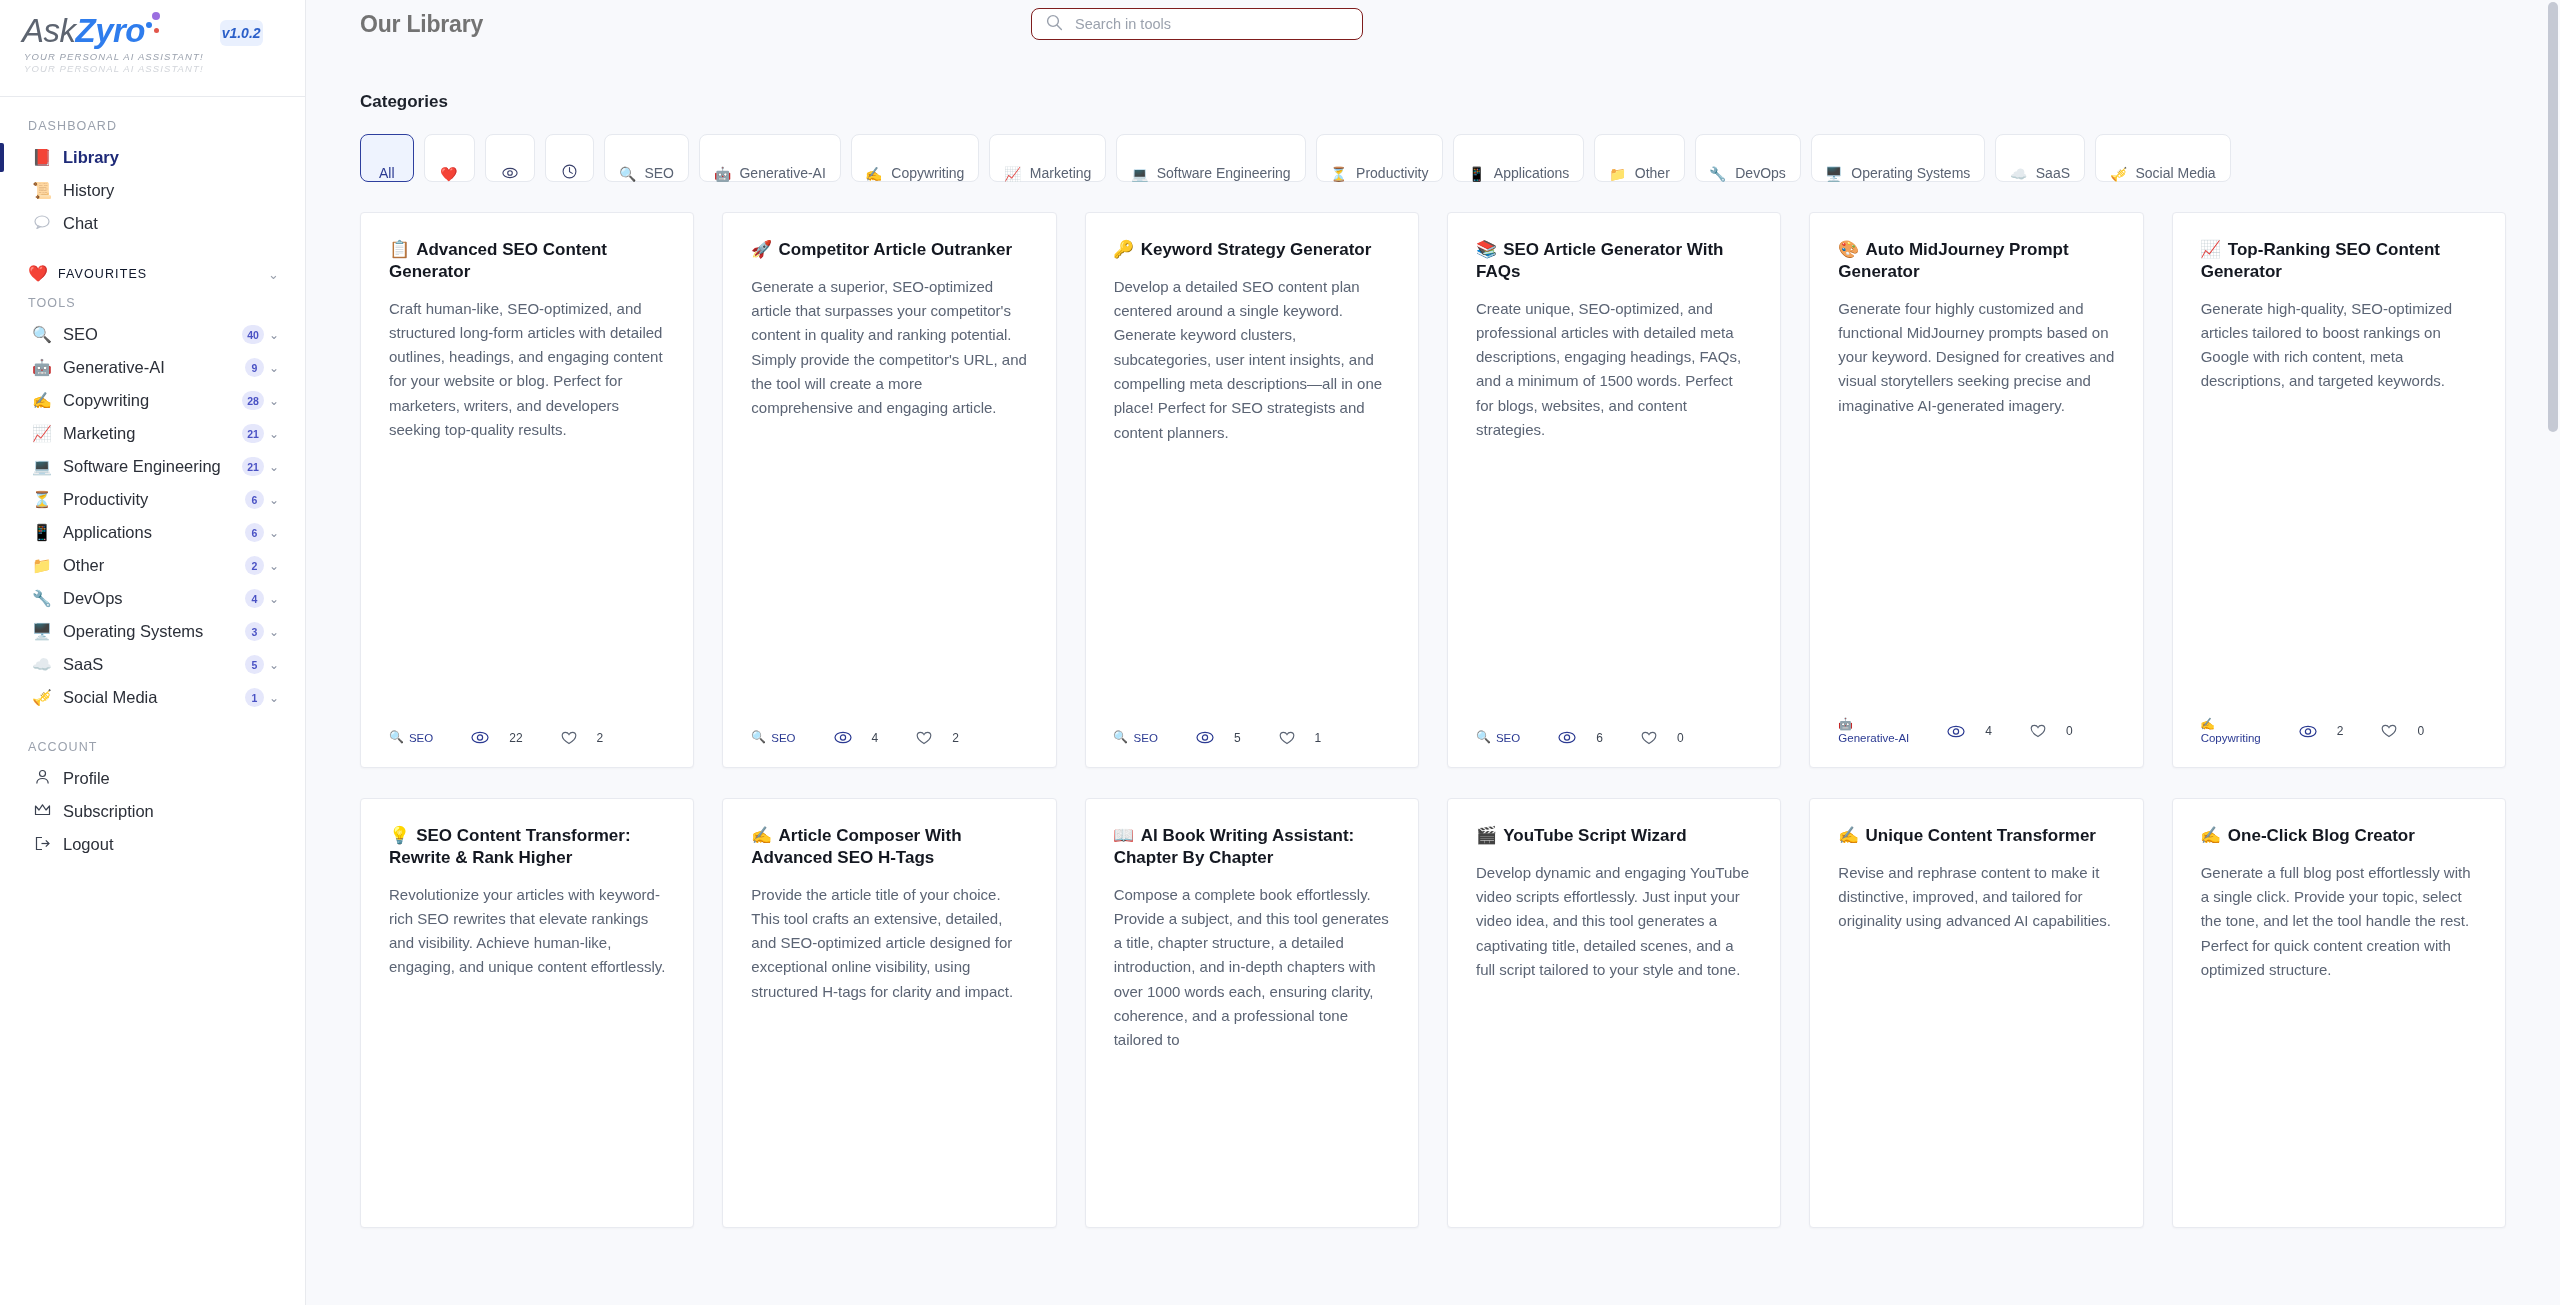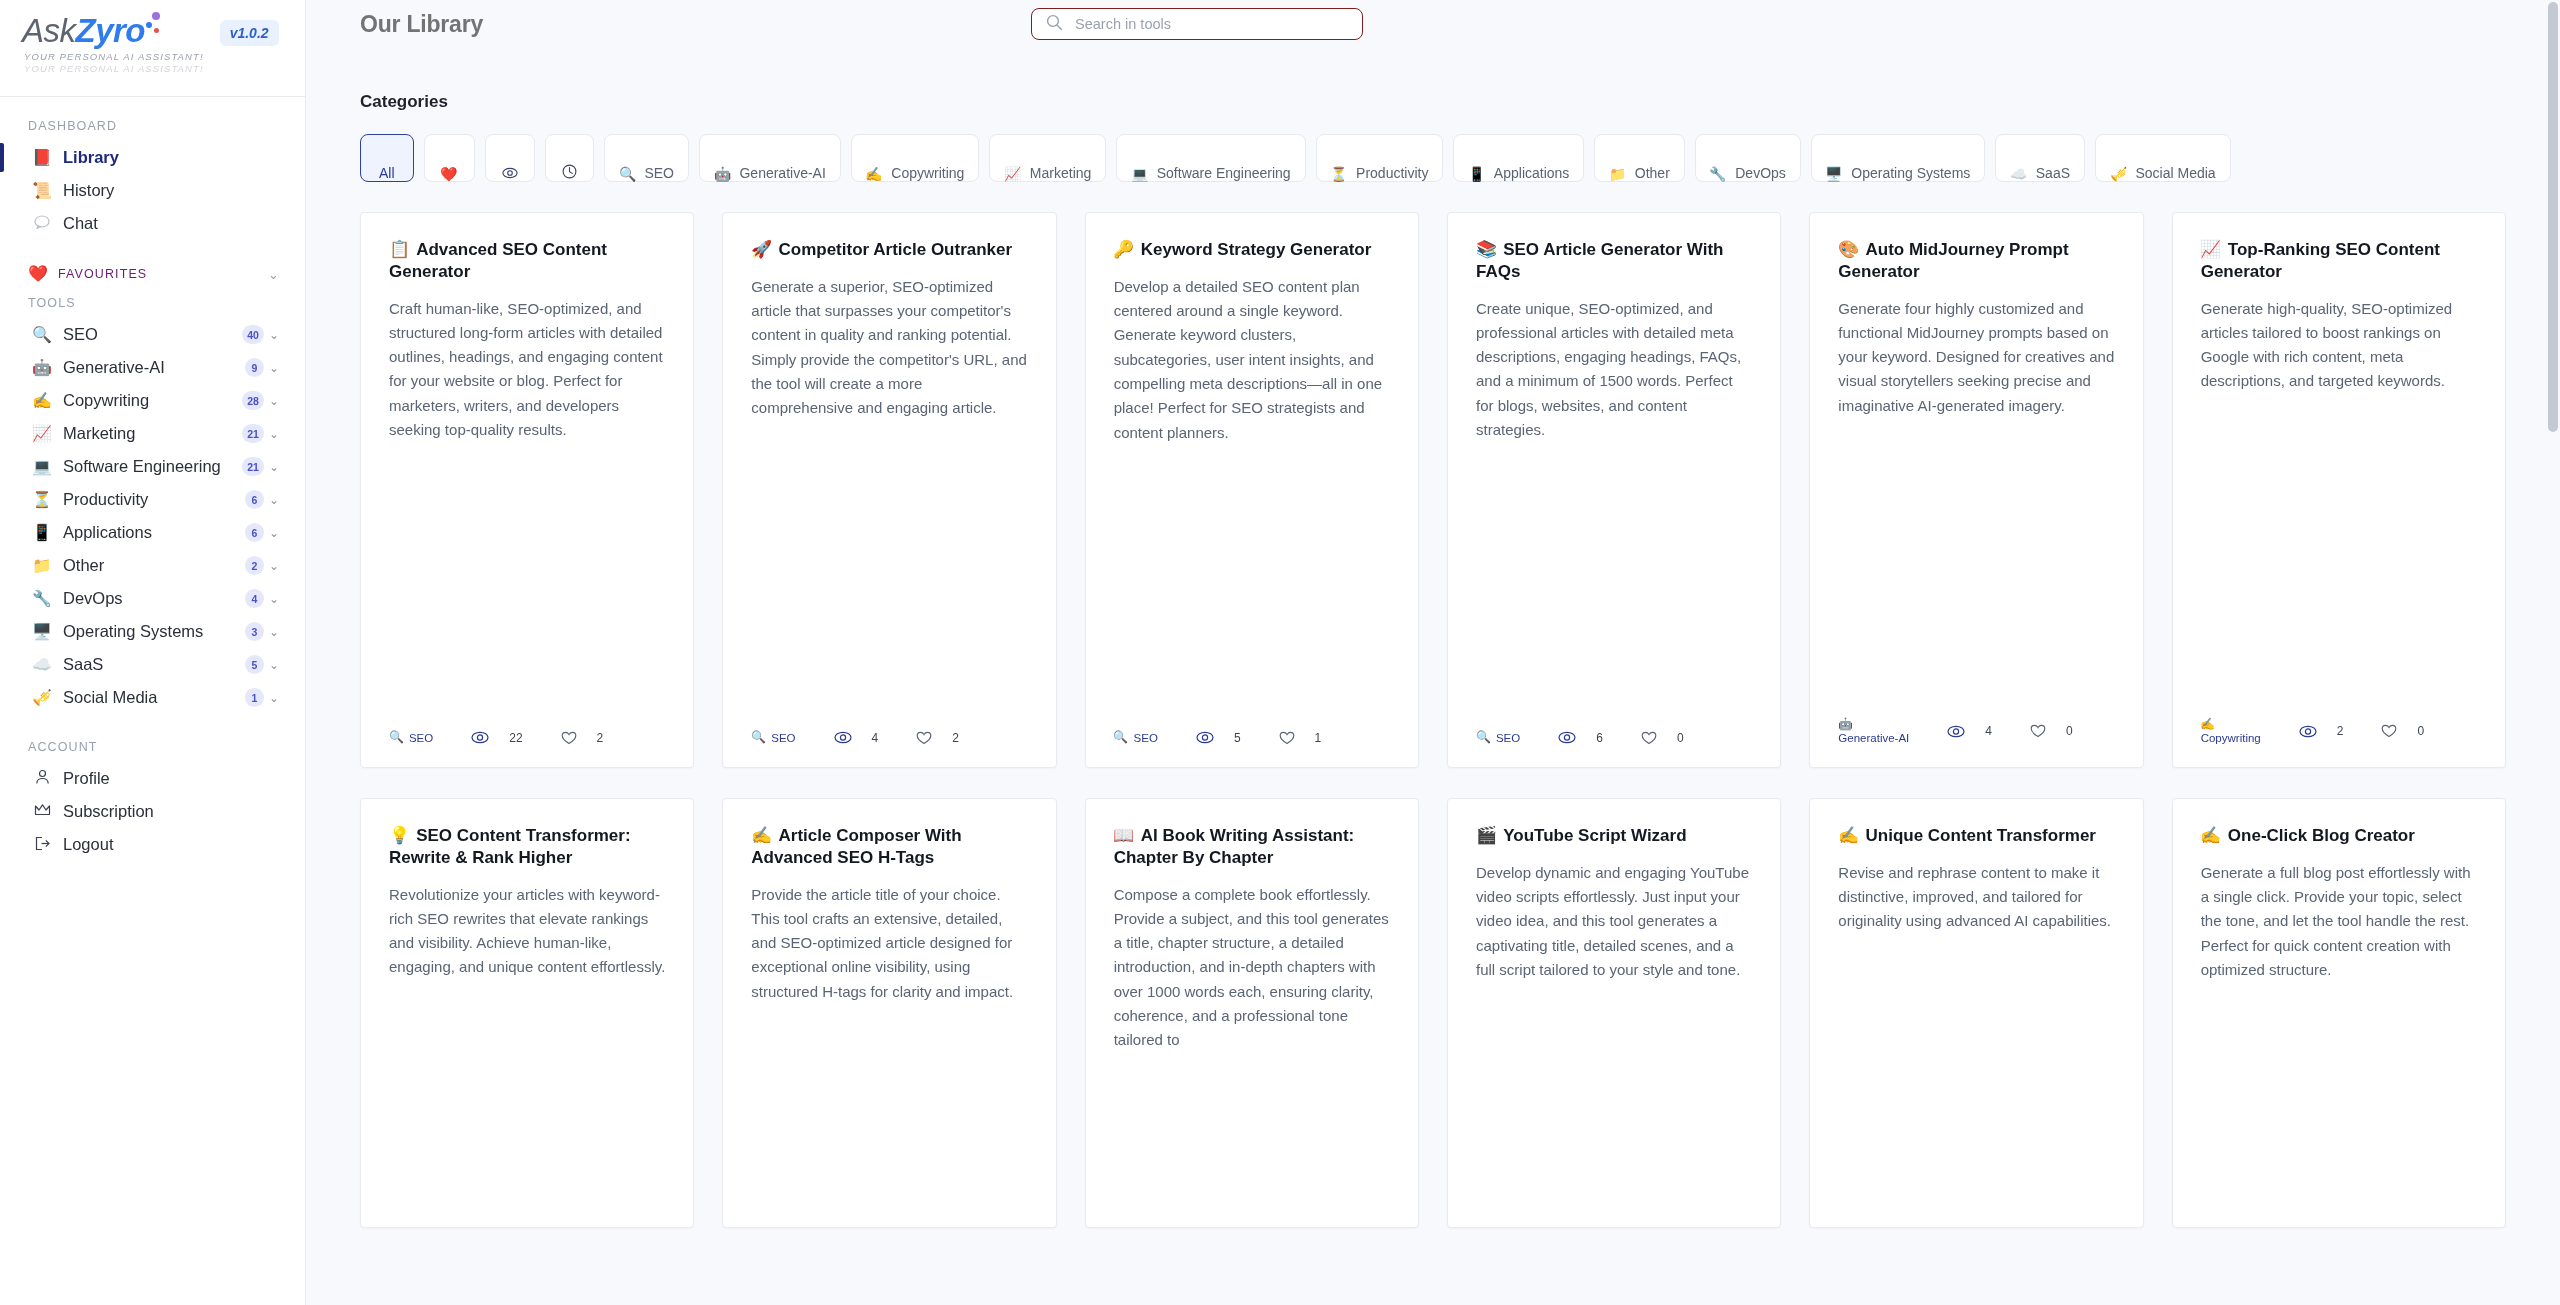--- a/index.html
+++ b/index.html
@@ -21,35 +21,35 @@
   .logo-text { font-size: 33px; font-weight: 400; letter-spacing: -0.5px; line-height: 1; }
   .logo-ask { color: #5d6470; }
   .logo-zyro { color: #2f7ded; font-weight: 700; }
   .logo-dots { position: relative; display: inline-block; width: 20px; height: 22px; vertical-align: top; }
   .dot { position: absolute; border-radius: 50%; }
   .d1 { width: 8px; height: 8px; background: #9b6fe0; left: 7px; top: -2px; }
   .d2 { width: 6px; height: 6px; background: #2f7ded; left: 1px; top: 8px; }
   .d3 { width: 5px; height: 5px; background: #e2564a; left: 9px; top: 14px; }
   .version {
     background: #e9f0fe; color: #2b5fc9; font-size: 14px; font-weight: 700;
-    border-radius: 6px; padding: 5px 10px; margin-top: 6px; display: inline-block;
+    border-radius: 6px; padding: 5px 2px; margin-top: 6px; display: inline-block;
   }
   .tagline {
     font-size: 9.5px; letter-spacing: 1.1px; color: #9aa1ad;
     margin-top: 4px; margin-left: 2px; white-space: nowrap;
   }
   .tagline-ghost { opacity: .45; margin-top: 1px; }
   .divider { height: 1px; background: #e8eaee; width: 100%; }
 
   .section-label {
     font-size: 12.5px; letter-spacing: 1.1px; color: #9aa1ad;
     text-transform: uppercase; padding: 0 0 0 28px; margin-top: 22px; margin-bottom: 8px;
   }
   .fav-label { display: flex; align-items: center; gap: 10px; padding-left: 28px; margin-top: 26px; }
-  .fav-label .lbl { font-size: 12.5px; letter-spacing: 1.1px; color: #701a75; text-transform: uppercase; }
+  .fav-label .lbl { font-size: 12.5px; letter-spacing: 1.1px; color: #0f172a; text-transform: uppercase; }
   .fav-chev { margin-left: auto; margin-right: 26px; color: #9aa1ad; font-size: 13px; }
 
   .nav-item {
     display: flex; align-items: center; gap: 11px;
     padding: 7px 26px 7px 32px; font-size: 16.5px; color: #2b2f38;
     cursor: pointer; position: relative;
   }
   .nav-item.active { color: #1e2a78; font-weight: 700; }
   .nav-item.active::before {
     content: ""; position: absolute; left: 0; top: 2px; bottom: 2px;

